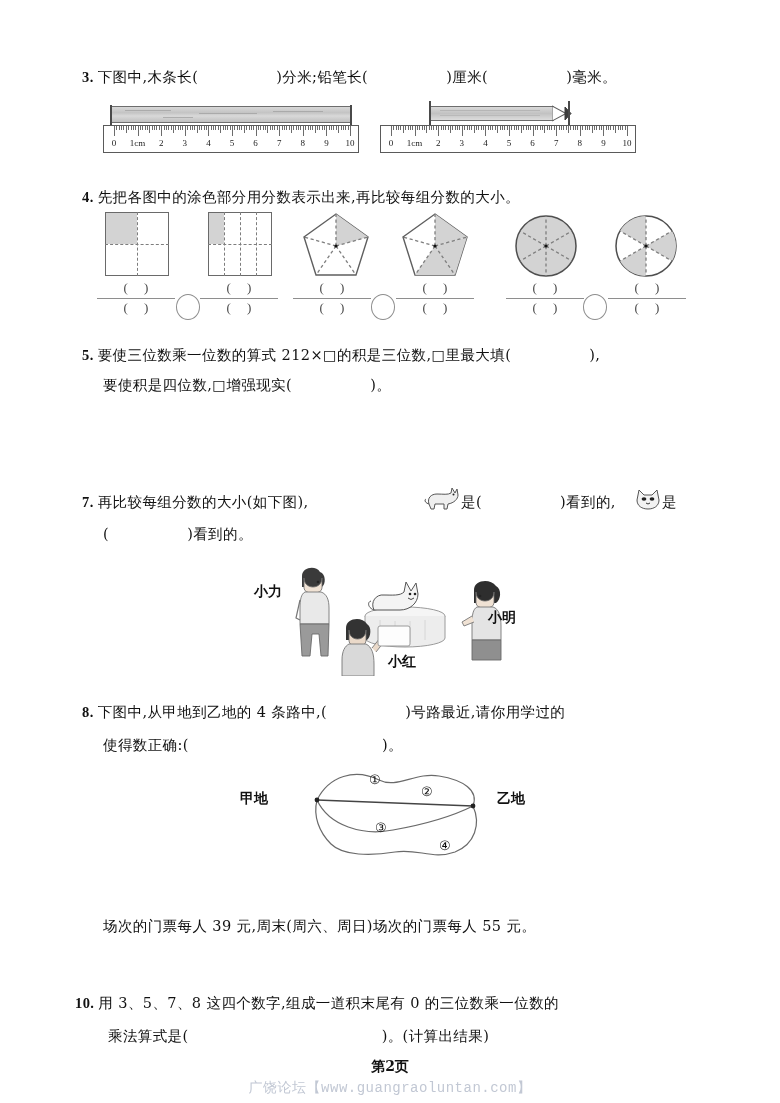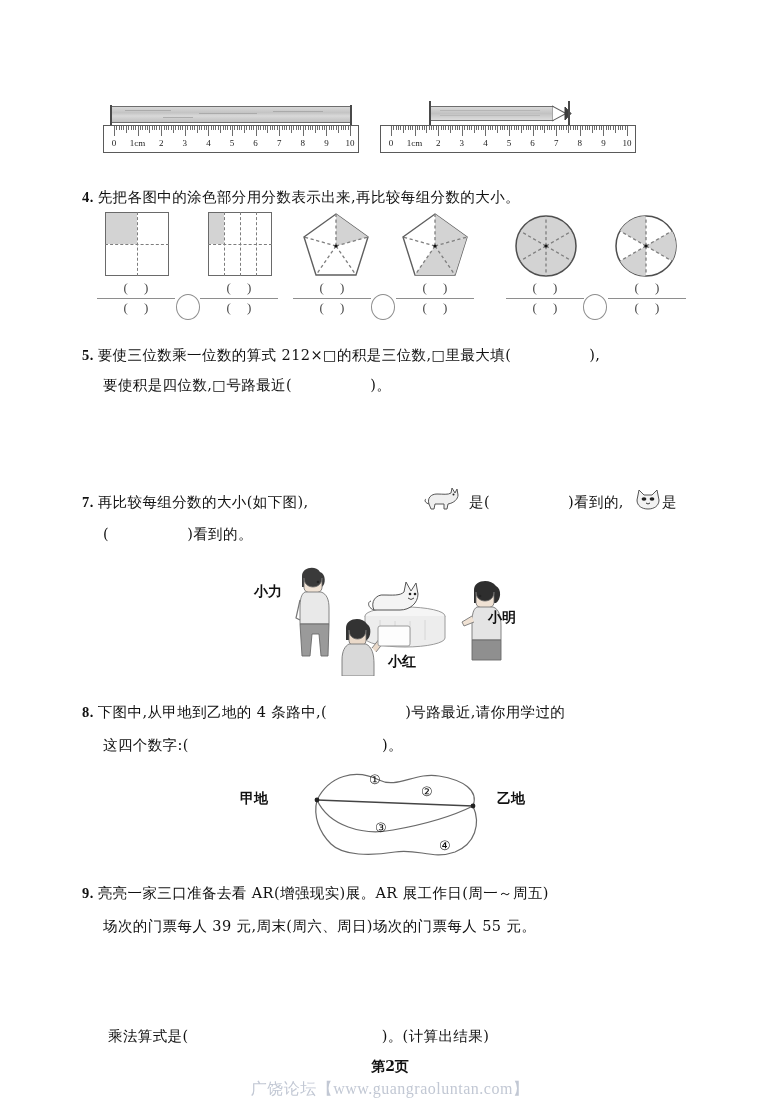--- a/index.html
+++ b/index.html
@@ -42,28 +42,38 @@
   .frac .bar{height:0;border-top:1.4px solid #8e8e8e;margin:2px 0 1px 0;}
   .cmp-circle{position:absolute;width:22px;height:24px;border:1.5px solid #8e8e8e;border-radius:50%;}
 
   
   .illus{position:absolute;}
   .name{position:absolute;font-size:14px;font-weight:bold;font-family:"DejaVu Serif",serif;color:#111;}
 
   
   .footer{position:absolute;width:100%;text-align:center;}
   .pageno{font-size:14px;font-family:"DejaVu Serif",serif;color:#111;font-weight:bold;}
-  .mark{font-size:16px;color:#c2c8d4;font-family:Liberation Serif, serif;letter-spacing:.5px;}
+  .mark{font-size:14px;color:#c2c8d4;font-family:Liberation Mono, monospace;letter-spacing:.5px;}
   svg{display:block;}
 </style>
 </head>
 <body>
 
 <div class="page">
 
+  <div class="q" style="left:82px;top:62px;">
+    <span class="qnum">3.</span>
+    <span class="cn">下图中,木条长(</span>
+    <span class="blank-md"></span>
+    <span class="cn">)分米;铅笔长(</span>
+    <span class="blank-md"></span>
+    <span class="cn">)厘米(</span>
+    <span class="blank-md"></span>
+    <span class="cn">)毫米。</span>
+  </div>
 
   <div class="ruler-wrap" style="left:103px;top:106px;">
     <div class="stick" style="left:7px;top:0px;width:242px;height:17px;"></div>
     <div class="stick-grain" style="left:22px;top:4px;width:46px;"></div>
     <div class="stick-grain" style="left:96px;top:7px;width:58px;"></div>
     <div class="stick-grain" style="left:170px;top:5px;width:50px;"></div>
     <div class="stick-grain" style="left:60px;top:11px;width:30px;"></div>
     <div class="endcap" style="left:7px;top:-1px;height:25px;"></div>
     <div class="endcap" style="left:247px;top:-1px;height:25px;"></div>
     <div class="ruler" style="left:0;top:19px;width:256px;height:28px;">
@@ -427,36 +437,36 @@
       <div class="cmp-circle" style="left:583px;top:294px;"></div>
     </div>
 
   <div class="q" style="left:82px;top:340px;">
     <span class="qnum">5.</span>
     <span class="cn">要使三位数乘一位数的算式 212×□的积是三位数,□里最大填(</span>
     <span class="blank-md"></span>
     <span class="cn">),</span>
   </div>
   <div class="q" style="left:103px;top:370px;">
-    <span class="cn">要使积是四位数,□号路最近(</span>
+    <span class="cn">要使积是四位数,□增强现实(</span>
     <span class="blank-md"></span>
     <span class="cn">)。</span>
   </div>
 
 
   <div class="q" style="left:82px;top:487px;">
     <span class="qnum">7.</span>
     <span class="cn">再比较每组分数的大小(如下图),</span>
   </div>
   <svg style="position:absolute;left:421px;top:484px;" width="38" height="28" viewBox="0 0 38 28">
     <path d="M8 20 C6 14 10 10 16 10 C22 10 27 11 30 9 L31 4 L34 9 L36 5 L37 11 C37 15 33 19 27 20 L26 25 L23 25 L23 20 L14 20 L13 25 L10 25 Z" fill="#efefef" stroke="#555" stroke-width="1"></path>
     <circle cx="32.5" cy="10.5" r="1" fill="#222"></circle>
     <path d="M8 20 C4 19 3 16 5 15" fill="none" stroke="#555" stroke-width="1"></path>
   </svg>
-  <div class="q" style="left:461px;top:487px;margin-left:8px;">
+  <div class="q" style="left:461px;top:487px;">
     <span class="cn">是(</span>
     <span class="blank-md"></span>
     <span class="cn">)看到的,</span>
   </div>
   <svg style="position:absolute;left:634px;top:484px;" width="28" height="28" viewBox="0 0 28 28">
     <path d="M5 6 L3 16 C3 22 8 25 14 25 C20 25 25 22 25 16 L23 6 L18 11 L10 11 Z" fill="#f2f2f2" stroke="#555" stroke-width="1"></path>
     <ellipse cx="10" cy="15" rx="2.4" ry="1.8" fill="#222"></ellipse>
     <ellipse cx="18" cy="15" rx="2.4" ry="1.8" fill="#222"></ellipse>
     <path d="M12 19 Q14 21 16 19" fill="none" stroke="#333" stroke-width="1"></path>
   </svg>
@@ -517,21 +527,21 @@
   <div class="name" style="left:388px;top:653px;">小红</div>
   <div class="name" style="left:488px;top:609px;">小明</div>
 
   <div class="q" style="left:82px;top:697px;">
     <span class="qnum">8.</span>
     <span class="cn">下图中,从甲地到乙地的 4 条路中,(</span>
     <span class="blank-md"></span>
     <span class="cn">)号路最近,请你用学过的</span>
   </div>
   <div class="q" style="left:103px;top:730px;">
-    <span class="cn">这四个数字:(</span>
+    <span class="cn">使得数正确:(</span>
     <span class="blank-xl"></span>
     <span class="cn">)。</span>
   </div>
 
   <div class="illus" style="left:267px;top:762px;">
     <svg width="246" height="98" viewBox="0 0 246 98">
 
       <path d="M50 38 C62 14 88 6 112 18 C130 27 148 10 172 14 C196 18 212 28 206 44" fill="none" stroke="#6a6a6a" stroke-width="1.2"></path>
       <path d="M206 44 C214 62 208 82 188 90 C166 98 150 86 128 90 C104 94 76 94 64 82 C52 70 46 54 50 38" fill="none" stroke="#6a6a6a" stroke-width="1.2"></path>
 
@@ -544,28 +554,28 @@
 
       <text x="102" y="22" font-family="DejaVu Serif, serif" font-size="13" fill="#111">①</text>
       <text x="154" y="34" font-family="DejaVu Serif, serif" font-size="13" fill="#111">②</text>
       <text x="108" y="70" font-family="DejaVu Serif, serif" font-size="13" fill="#111">③</text>
       <text x="172" y="88" font-family="DejaVu Serif, serif" font-size="13" fill="#111">④</text>
     </svg>
   </div>
   <div class="name" style="left:240px;top:790px;">甲地</div>
   <div class="name" style="left:497px;top:790px;">乙地</div>
 
-  <div class="q" style="left:82px;top:878px;">
-    <span class="qnum">9.</span>
-    <span class="cn">亮亮一家三口准备去看 AR(增强现实)展。AR 展工作日(周一～周五)</span>
-  </div>
   <div class="q" style="left:103px;top:911px;">
     <span class="cn">场次的门票每人 39 元,周末(周六、周日)场次的门票每人 55 元。</span>
   </div>
 
+  <div class="q" style="left:75px;top:988px;">
+    <span class="qnum">10.</span>
+    <span class="cn">用 3、5、7、8 这四个数字,组成一道积末尾有 0 的三位数乘一位数的</span>
+  </div>
   <div class="q" style="left:108px;top:1021px;">
     <span class="cn">乘法算式是(</span>
     <span class="blank-xl"></span>
     <span class="cn">)。(计算出结果)</span>
   </div>
 
   <div class="footer" style="left:0;top:1058px;">
     <div class="pageno">第2页</div>
     <div class="mark" style="margin-top:3px;">广饶论坛【www.guangraoluntan.com】</div>
   </div>

